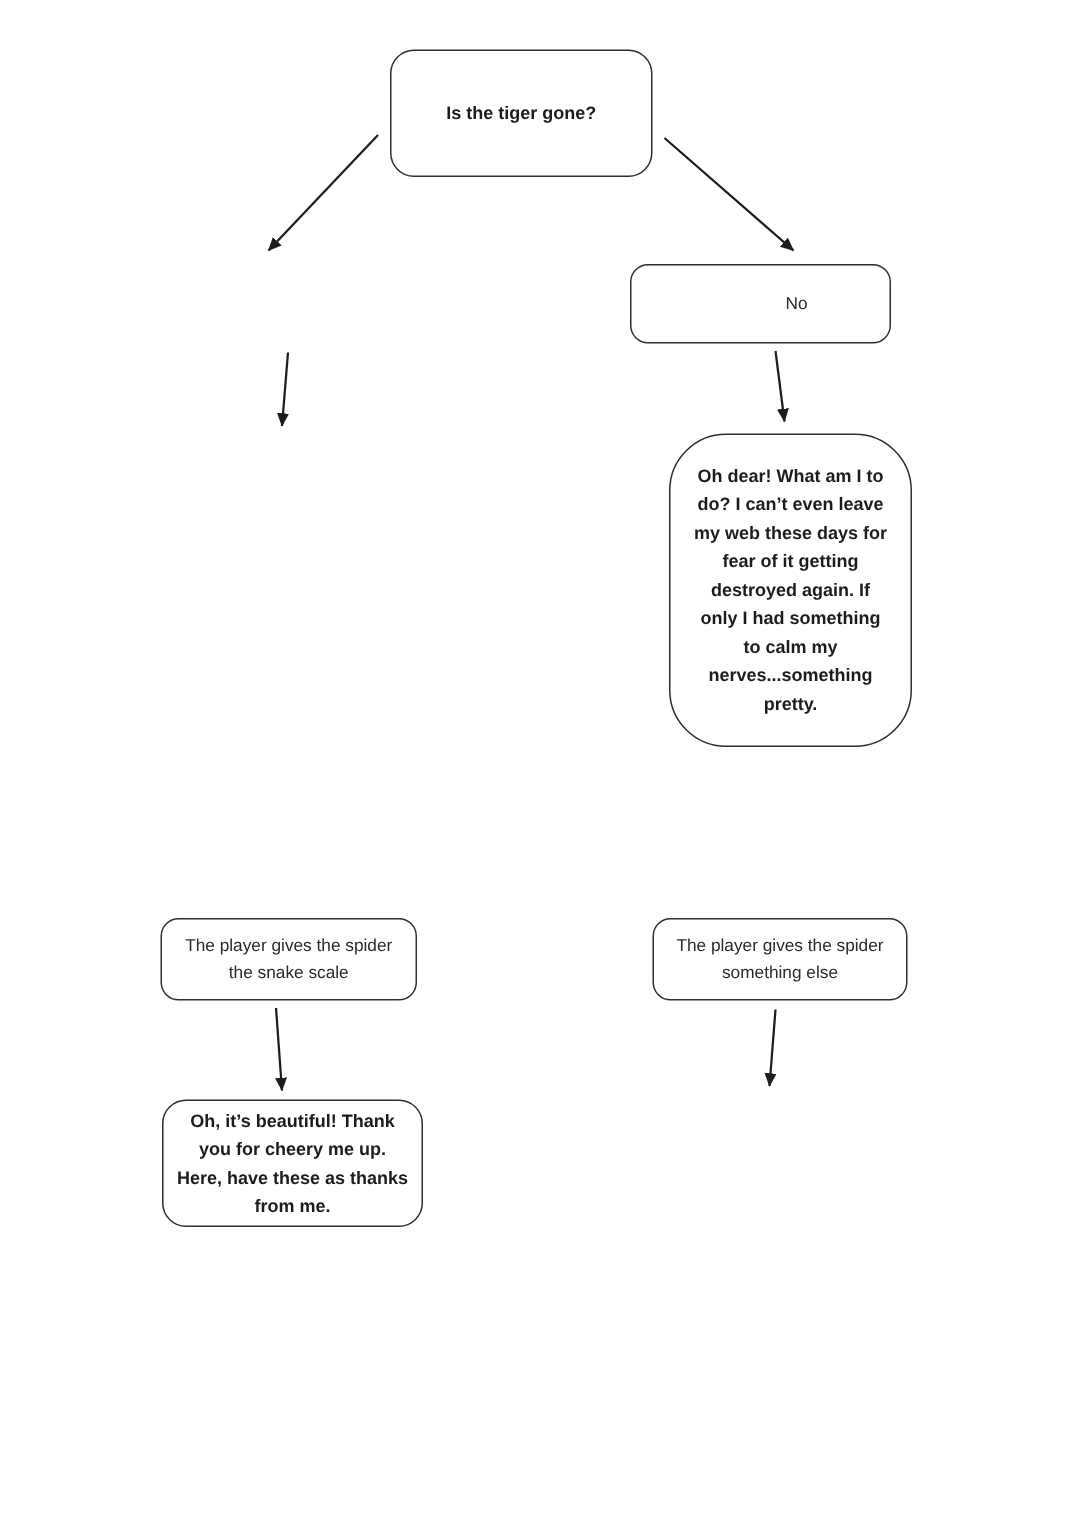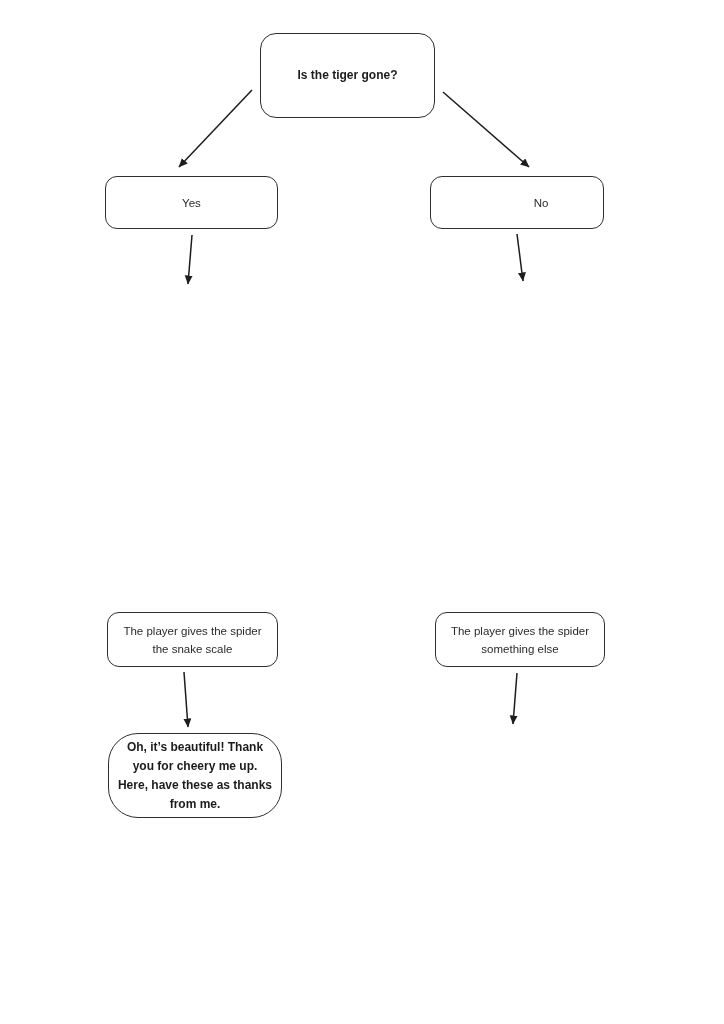--- a/index.html
+++ b/index.html
@@ -43,26 +43,26 @@
   }
   .node.regular {
     font-weight: normal;
     font-size: 11.5px;
     line-height: 18px;
     color: #2a2a2a;
   }
   
   #node-root            { left: 260px; top: 33px;  width: 175px; height: 85px;  border-radius: 16px; }
   #node-yes             { left: 105px; top: 176px; width: 173px; height: 53px;  border-radius: 12px; }
-  #node-no              { left: 430px; top: 176px; width: 174px; height: 53px;  border-radius: 12px; padding-left: 48px; }
+  #node-no              { left: 420px; top: 176px; width: 174px; height: 53px;  border-radius: 12px; padding-left: 48px; }
   #node-yes-outcome     { left: 105px; top: 288px; width: 168px; height: 210px; border-radius: 38px; padding: 10px 14px; }
   #node-no-outcome      { left: 446px; top: 289px; width: 162px; height: 209px; border-radius: 38px; padding: 10px 10px; }
   #node-give-snake      { left: 107px; top: 612px; width: 171px; height: 55px;  border-radius: 12px; }
   #node-give-else       { left: 435px; top: 612px; width: 170px; height: 55px;  border-radius: 12px; }
-  #node-snake-response  { left: 108px; top: 733px; width: 174px; height: 85px;  border-radius: 30px; }
+  #node-snake-response  { left: 108px; top: 733px; width: 174px; height: 85px;  border-radius: 16px; }
   #node-else-response   { left: 433px; top: 734px; width: 175px; height: 84px;  border-radius: 18px; }
 </style>
 </head>
 <body>
 
 <div id="page">
 
   <svg id="arrow-layer" viewBox="0 0 724 1024" xmlns="http://www.w3.org/2000/svg">
     <defs>
       <marker id="ah" markerUnits="userSpaceOnUse" markerWidth="10" markerHeight="9" refX="8.5" refY="4" orient="auto">
@@ -72,25 +72,33 @@
     <line x1="252" y1="90" x2="179" y2="167" stroke="#1d1d1d" stroke-width="1.5" marker-end="url(#ah)"></line>
     <line x1="443" y1="92" x2="529" y2="167" stroke="#1d1d1d" stroke-width="1.5" marker-end="url(#ah)"></line>
     <line x1="192" y1="235" x2="188" y2="284" stroke="#1d1d1d" stroke-width="1.5" marker-end="url(#ah)"></line>
     <line x1="517" y1="234" x2="523" y2="281" stroke="#1d1d1d" stroke-width="1.5" marker-end="url(#ah)"></line>
     <line x1="184" y1="672" x2="188" y2="727" stroke="#1d1d1d" stroke-width="1.5" marker-end="url(#ah)"></line>
     <line x1="517" y1="673" x2="513" y2="724" stroke="#1d1d1d" stroke-width="1.5" marker-end="url(#ah)"></line>
   </svg>
 
   <div id="node-root" class="node bold">Is the tiger gone?</div>
 
-  <div id="node-yes" class="node regular">Yes</div>
 
   <div id="node-no" class="node regular">No</div>
 
 
+  <div id="node-no-outcome" class="node bold">Oh dear! What am I to
+do? I can’t even leave
+my web these days for
+fear of it getting
+destroyed again. If
+only I had something
+to calm my
+nerves...something
+pretty.</div>
 
   <div id="node-give-snake" class="node regular">The player gives the spider
 the snake scale</div>
 
   <div id="node-give-else" class="node regular">The player gives the spider
 something else</div>
 
   <div id="node-snake-response" class="node bold">Oh, it’s beautiful! Thank
 you for cheery me up.
 Here, have these as thanks

